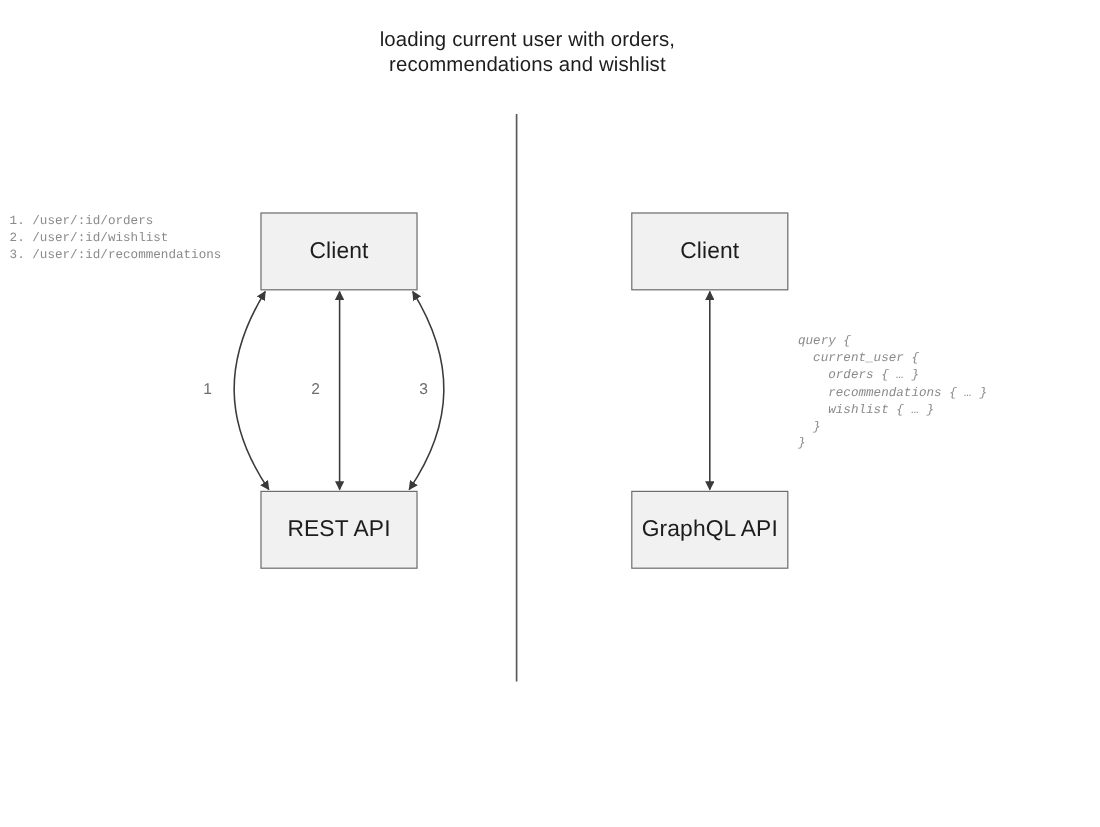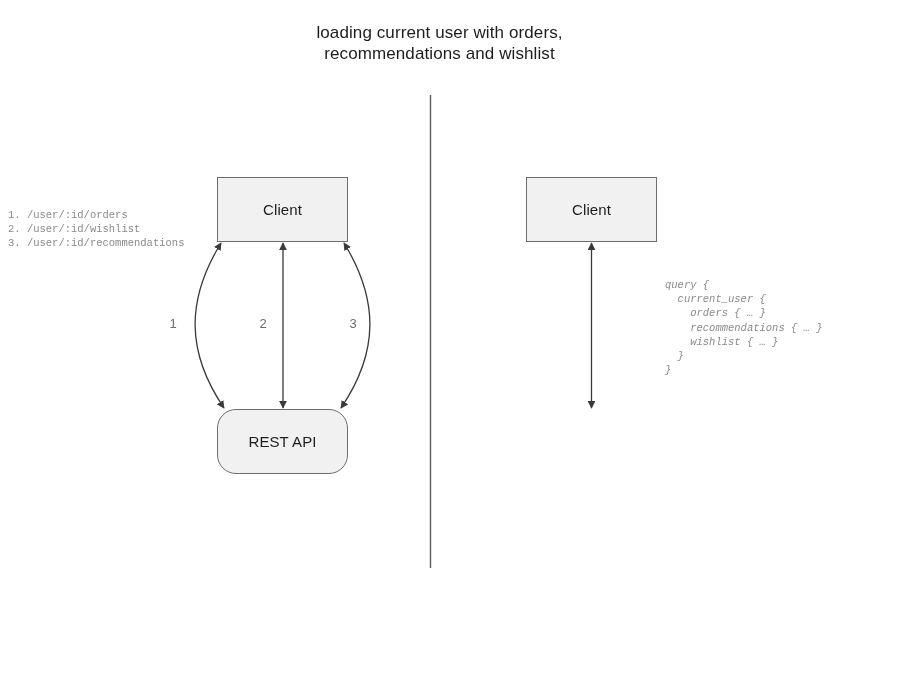--- a/index.html
+++ b/index.html
@@ -36,38 +36,38 @@
     letter-spacing: 0.1px;
   }
   .node {
     position: absolute;
     box-sizing: border-box;
     background: #f1f1f1;
     border: 1px solid #6e6e6e;
     display: flex;
     align-items: center;
     justify-content: center;
-    font-size: 15px;
+    font-size: 19px;
     color: #1d1d1d;
     letter-spacing: 0.1px;
   }
   #node-client-rest  { left: 217px; top: 177px; width: 131px; height: 65px; }
-  #node-rest-api     { left: 217px; top: 409px; width: 131px; height: 65px; border-radius: 19px; }
+  #node-rest-api     { left: 217px; top: 409px; width: 131px; height: 65px; }
   #node-client-gql   { left: 526px; top: 177px; width: 131px; height: 65px; }
   #node-graphql-api  { left: 526px; top: 409px; width: 131px; height: 65px; }
 
   .mono {
     position: absolute;
     font-family: "Liberation Mono", "DejaVu Sans Mono", monospace;
     font-size: 10.5px;
     line-height: 14.2px;
     color: #8a8a8a;
     white-space: pre;
   }
-  #endpoint-list { left: 8px; top: 178px; margin-top: 30px; }
+  #endpoint-list { left: 8px; top: 178px; }
   #graphql-query { left: 665px; top: 278px; font-style: italic; }
 
   .edge-label {
     position: absolute;
     font-size: 13px;
     color: #6d6d6d;
     text-align: center;
     width: 20px;
   }
   #edge-label-1 { left: 163px; top: 316px; }
@@ -118,20 +118,21 @@
 3. /user/:id/recommendations</div>
 
   <div class="edge-label" id="edge-label-1">1</div>
 
   <div class="edge-label" id="edge-label-2">2</div>
 
   <div class="edge-label" id="edge-label-3">3</div>
 
   <div class="node" id="node-client-gql">Client</div>
 
+  <div class="node" id="node-graphql-api">GraphQL API</div>
 
   <div class="mono" id="graphql-query">query {
   current_user {
     orders { … }
     recommendations { … }
     wishlist { … }
   }
 }</div>
 
 </div>

